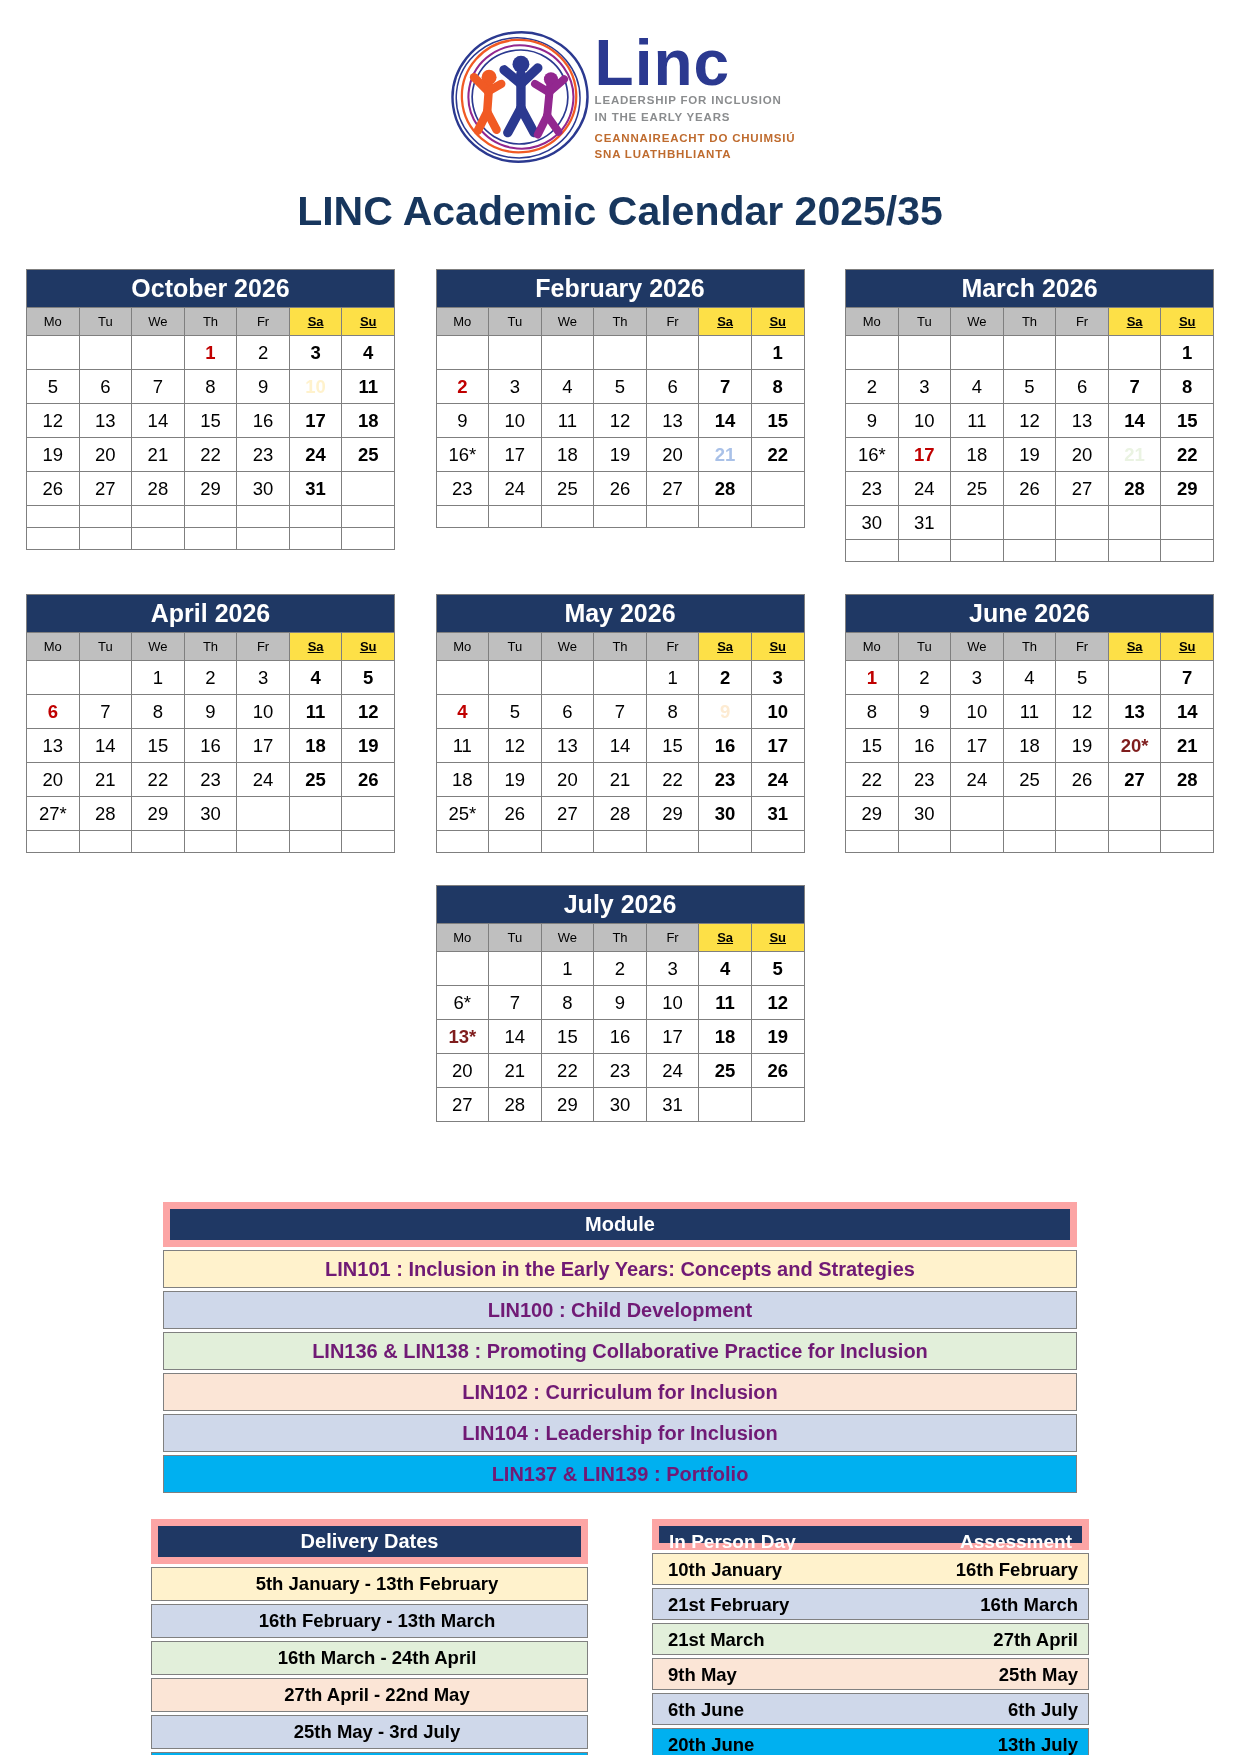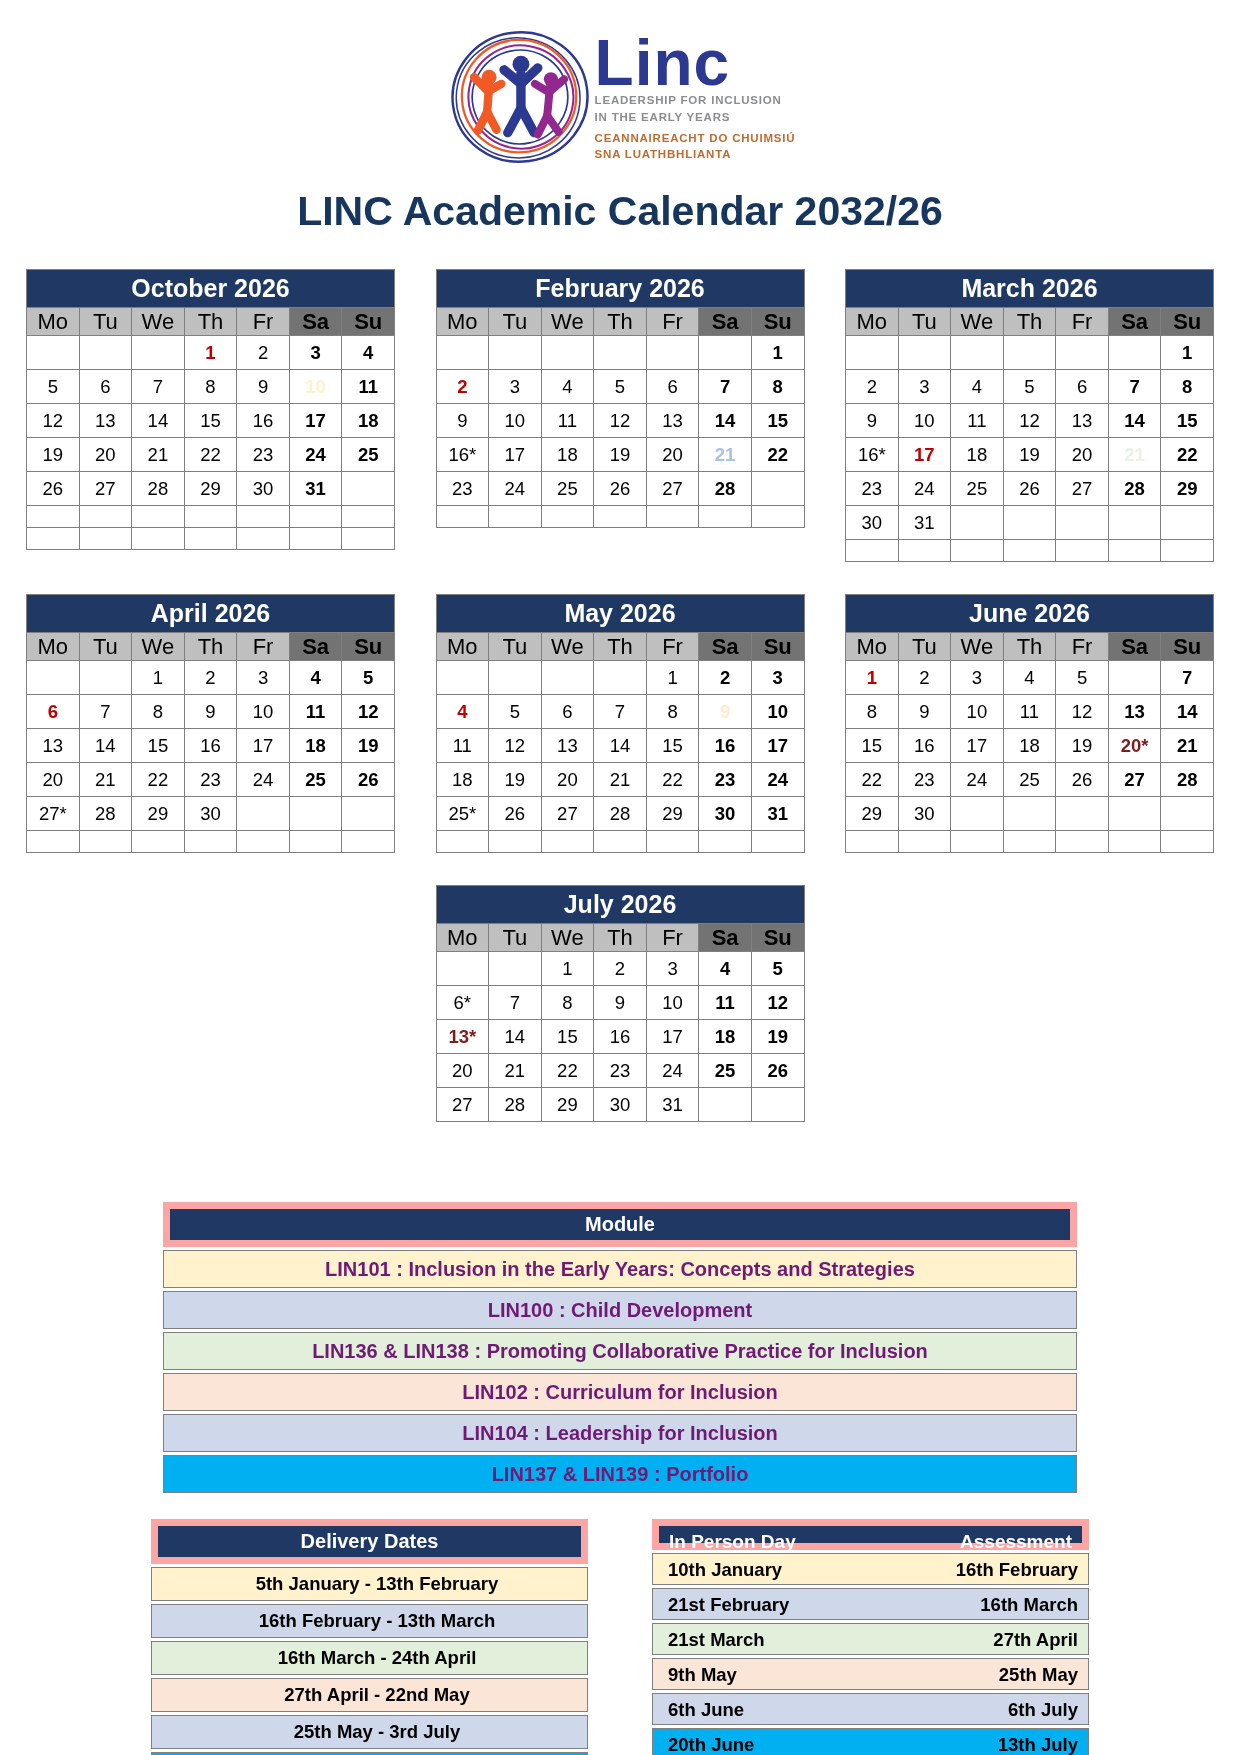--- a/index.html
+++ b/index.html
@@ -15,22 +15,22 @@
   .tag.en{color:#8A8C8E;}
   .tag.ga{color:#BF6B2E;}
   h1{margin:14px 0 0;text-align:center;font-size:41px;font-weight:800;color:#17365D;}
   
   .cal-area{width:1188px;margin:34px auto 0;}
   .cal-row{display:flex;justify-content:space-between;align-items:flex-start;margin-bottom:32px;}
   .cal-row.single{justify-content:center;margin-bottom:0;}
   table.cal{border-collapse:collapse;table-layout:fixed;width:369px;}
   table.cal th,table.cal td{border:1px solid #7f7f7f;padding:0;}
   .cal-title{background:#1F3864;color:#fff;font-size:25px;font-weight:700;height:37px;text-align:center;border:1px solid #1F3864;}
-  .dow{background:#BFBFBF;font-weight:400;font-size:22px;height:27px;text-align:center;}
-  .dow.we{background:#737373;font-weight:700;}
+  .dow{background:#BFBFBF;font-weight:400;font-size:13px;height:27px;text-align:center;}
+  .dow.we{background:#fde047;font-weight:700;text-decoration:underline;}
   table.cal td{height:33px;font-size:18.5px;text-align:center;background:#fff;}
   tr.er td{height:21px;}
   
   td.whB{font-weight:700;}
   td.cream{background:#FFF2CC;} td.creamB{background:#FFF2CC;font-weight:700;}
   td.paleB{background:#FFFCD9;font-weight:700;}
   td.lav{background:#D0D9EC;} td.lavB{background:#D0D9EC;font-weight:700;}
   td.grn{background:#E3EFDA;} td.grnB{background:#E3EFDA;font-weight:700;}
   td.pch{background:#FBDFCA;} td.pchB{background:#FBDFCA;font-weight:700;}
   td.hol{background:#F8CCD0;color:#C00000;font-weight:700;}
@@ -98,21 +98,21 @@
   </span>
   <div class="logo-text">
     <div class="wordmark">Linc</div>
     <div class="tag en">LEADERSHIP FOR INCLUSION</div>
     <div class="tag en">IN THE EARLY YEARS</div>
     <div class="tag ga" style="margin-top:4px">CEANNAIREACHT DO CHUIMSIÚ</div>
     <div class="tag ga">SNA LUATHBHLIANTA</div>
   </div>
 </div>
 
-<h1>LINC Academic Calendar 2032/26</h1>
+<h1>LINC Academic Calendar 2025/35</h1>
 
 <div class="cal-area">
   <div class="cal-row">
       <table class="cal">
         <thead>
           <tr>
             <th class="cal-title" colspan="7">October 2026</th>
           </tr>
           <tr>
             <th class="dow">Mo</th>

